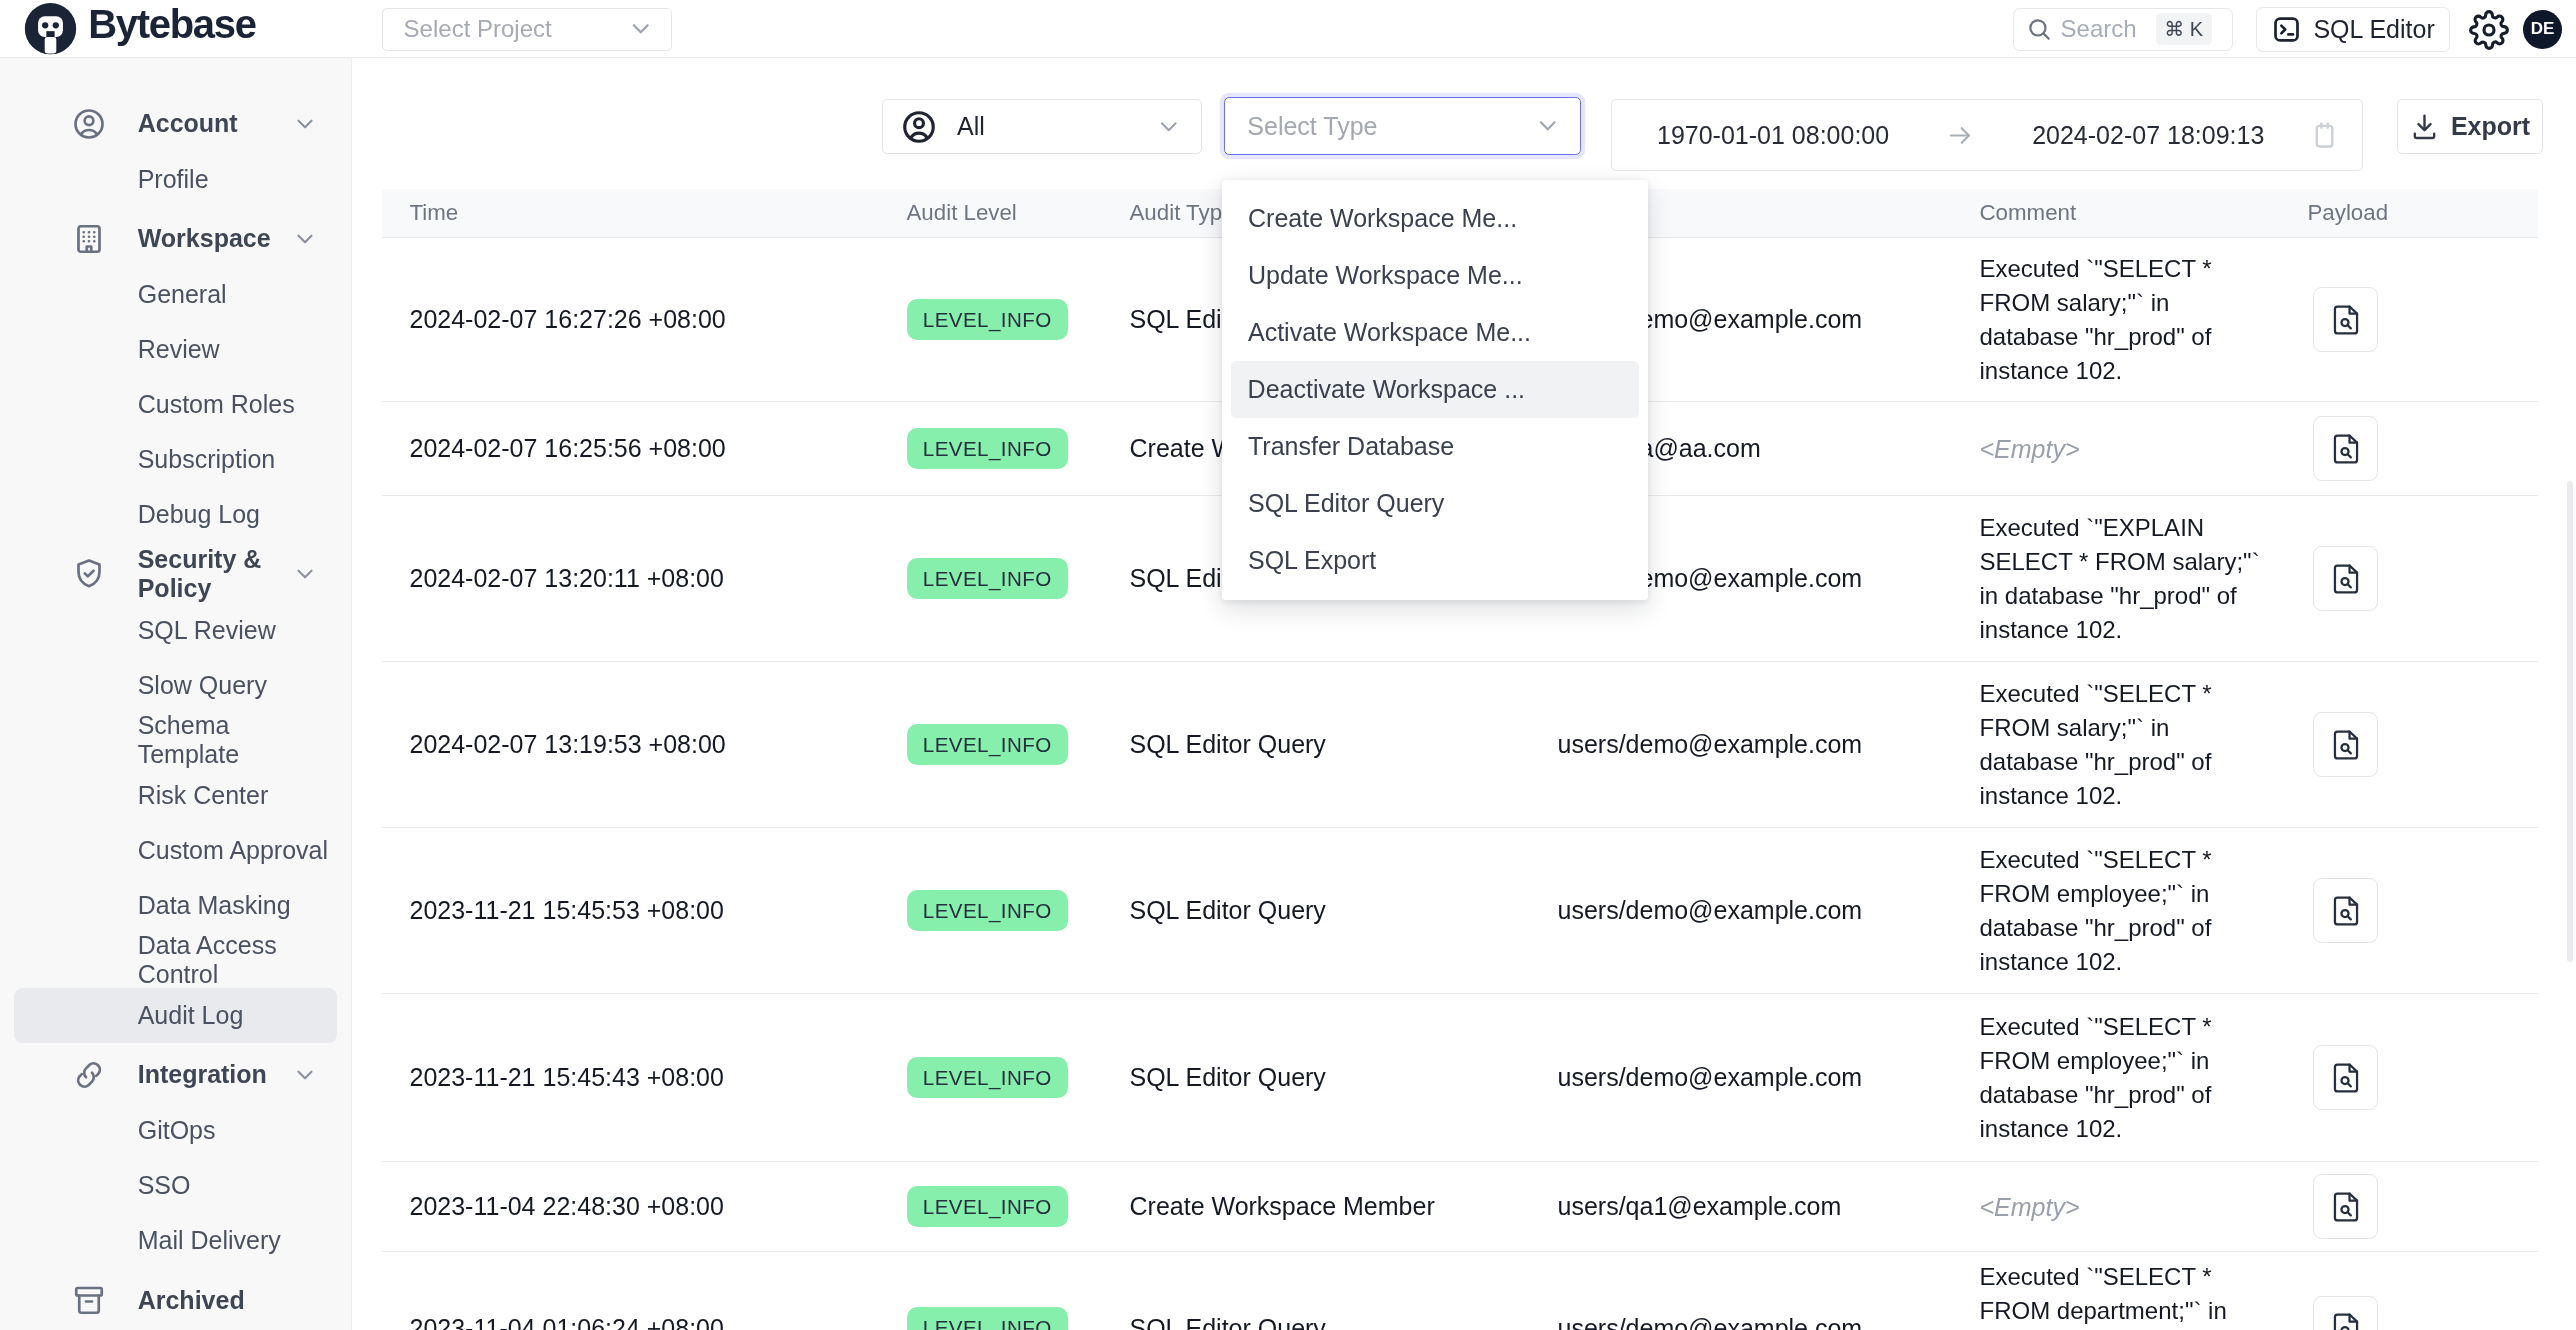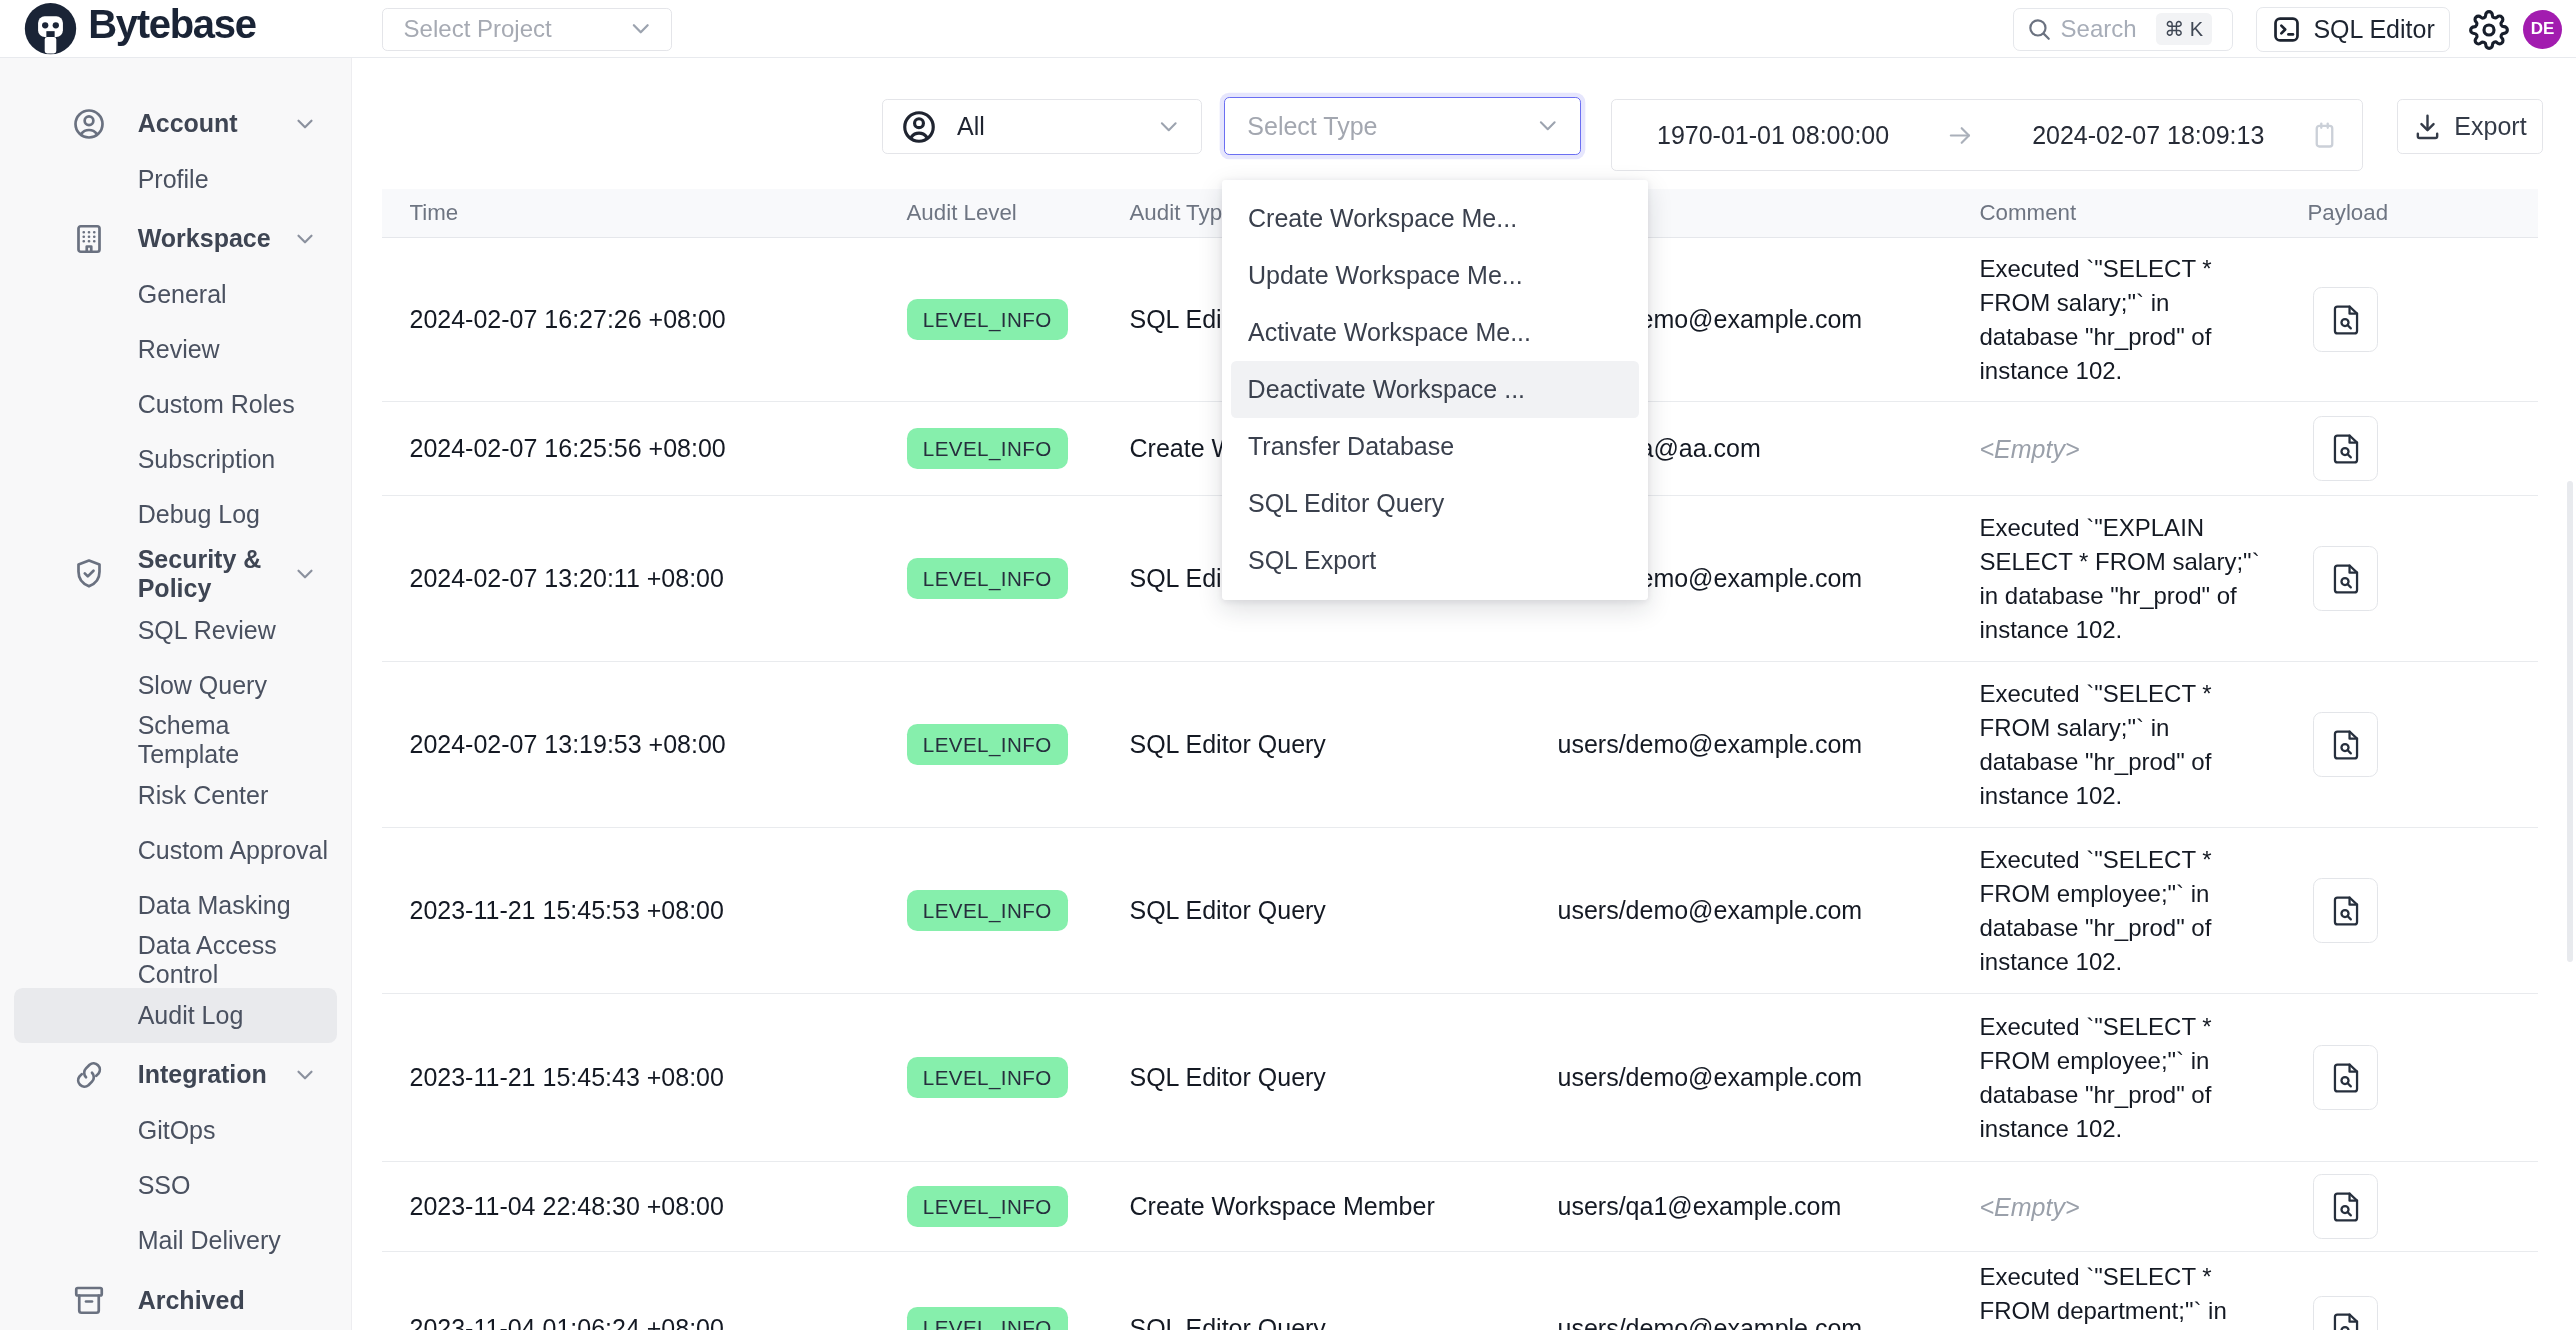--- a/index.html
+++ b/index.html
@@ -25,21 +25,21 @@
   .search-box input { border:none; outline:none; width:95px; font-size:24px;
                       font-family:"Liberation Sans",sans-serif; color:#374151; background:transparent; }
   .search-box input::placeholder { color:#a7adb8; }
   .kbd { background:#f2f3f5; border-radius:5.2px; padding:4.3px 8.6px; font-size:20px; color:#3f4754; white-space:nowrap; }
   .sqled-btn { position:absolute; left:2256px; top:6.9px; width:194px; height:45px;
                border:0.9px solid #e5e7eb; border-radius:6.9px; background:#fff;
                display:flex; align-items:center; justify-content:center; gap:11.2px; cursor:pointer; }
   .sqled-btn .lbl { font-size:25px; color:#1d2430; font-weight:500; }
   .gear { position:absolute; left:2469px; top:9.5px; width:40px; height:40px; color:#171e2b; cursor:pointer; }
   .avatar { position:absolute; left:2523px; top:9.5px; width:39px; height:39px; border-radius:50%;
-            background:#a21caf; color:#fff; font-size:17px; font-weight:700;
+            background:#0f172a; color:#fff; font-size:17px; font-weight:700;
             display:flex; align-items:center; justify-content:center; cursor:pointer; }
 
   
   .sidebar { position:absolute; left:0; top:58px; bottom:0; width:352px;
              background:#f8f8f9; border-right:0.9px solid #ededf0; padding-top:37px; z-index:20; }
   .side-row { display:flex; align-items:center; height:55px; margin:0 13.7px; border-radius:8.6px; cursor:pointer; }
   .side-row.group { height:57px; margin-top:3.4px; }
   .side-row.group:first-child { margin-top:0; }
   .side-ic { width:36px; height:36px; margin-left:57px; color:#6a7180; flex:none; }
   .group-lbl { font-size:25px; font-weight:600; color:#3e4553; margin-left:31px; flex:1; }
@@ -56,21 +56,21 @@
   .type-select { left:1224px; top:97px; width:357px; height:58px; padding:0 19px 0 22.3px;
                  border:1.7px solid #6b6ff2; box-shadow:0 0 0 4.3px rgba(99,102,241,0.16); cursor:pointer; }
   .type-select .txt { font-size:25px; color:#a3a7b0; flex:1; }
   .chev { width:27.5px; height:27.5px; color:#9ca3af; flex:none; }
   .date-range { left:1611px; top:99px; width:752px; height:72px; padding:0 22.3px 0 45px; cursor:pointer; }
   .date-range .d { font-size:25px; color:#262b36; white-space:nowrap; }
   .date-range .arrow { width:29px; height:29px; color:#aab0ba; margin:0 57px; }
   .date-range .cal { width:31px; height:31px; color:#cbd0d8; margin-left:auto; }
   .export-btn { left:2397px; top:99px; width:146px; height:55px; justify-content:center; gap:12px; cursor:pointer; }
   .export-btn .dl { width:29px; height:29px; color:#343b48; }
-  .export-btn .lbl { font-size:25px; color:#343b48; font-weight:400; }
+  .export-btn .lbl { font-size:25px; color:#343b48; font-weight:700; }
 
   
   .audit-table { position:absolute; left:382px; top:189px; width:2156px; z-index:5; }
   .t-head, .t-row { display:grid; grid-template-columns:497px 223px 428px 422px 328px 258px; align-items:center; }
   .t-head { height:49px; background:#f8f9fb; border-bottom:0.9px solid #e5e7eb; }
   .t-head .hc { font-size:22.3px; font-weight:500; color:#6e7582; padding-left:27.5px; }
   .t-row { border-bottom:0.9px solid #e9ebee; background:#fff; }
   .cell { padding-left:27.5px; font-size:25px; color:#141923; }
   .badge { display:inline-block; background:#86efac; color:#262f3d; font-size:20.6px; font-weight:400;
            letter-spacing:0.4px; border-radius:10.3px; padding:8.6px 16.3px; }

